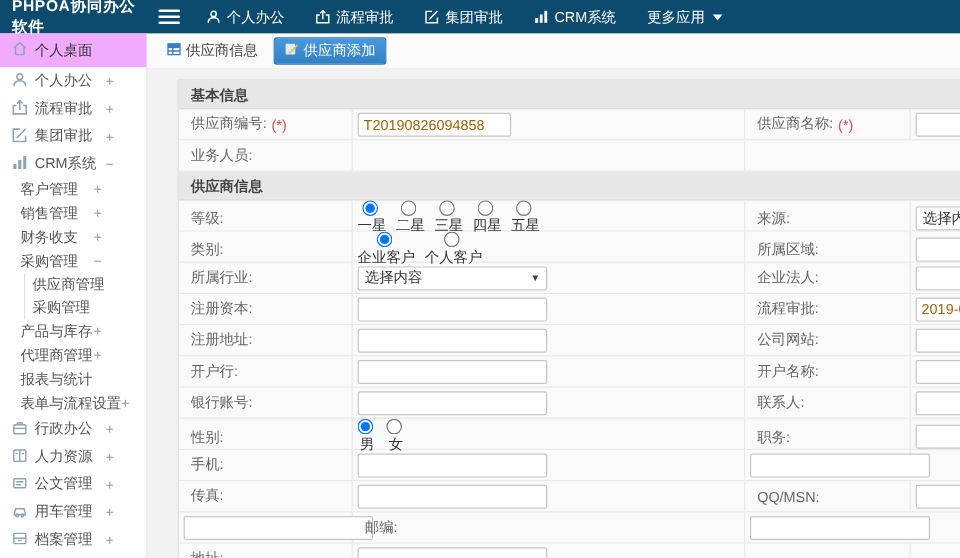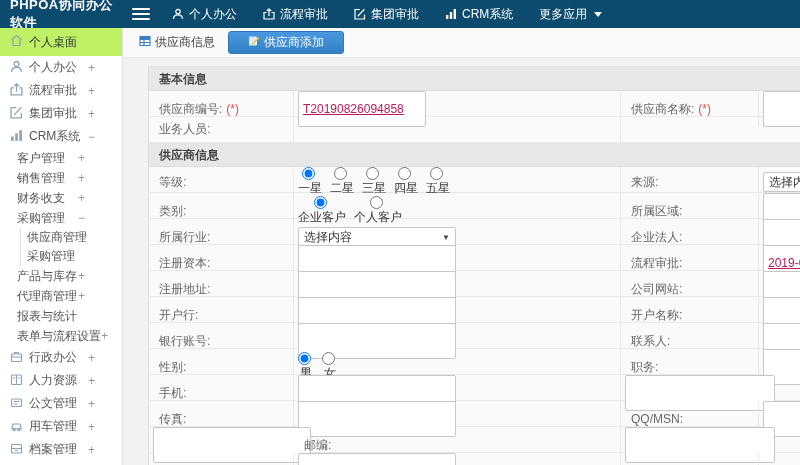--- a/index.html
+++ b/index.html
@@ -16,44 +16,44 @@
   .nav-item svg { display:block; }
   .caret-down { width:0; height:0; border-left:4px solid transparent; border-right:4px solid transparent; border-top:5px solid #fff; margin-left:2px; }
 
   
   .layout { display:flex; height:437px; }
   .sidebar { width:123px; background:#fff; border-right:1px solid #e2e2e2; flex:none; }
   .main { flex:1; display:flex; flex-direction:column; min-width:0; }
 
   
   .side-item { display:flex; align-items:center; height:23px; padding-left:10px; color:#555; cursor:pointer; }
-  .side-item.active { height:28px; background:#bef264; color:#333; }
+  .side-item.active { height:28px; background:#f0abfc; color:#333; }
   .side-item svg { margin-right:6px; flex:none; }
   .side-item .sign { margin-left:auto; margin-right:27px; color:#999; font-size:12px; }
   .side-item.sub { padding-left:17px; height:20px; }
   .side-item.sub .sign { margin-right:37px; }
   .side-item.sub2 { margin-left:20px; border-left:1px solid #e0e0e0; padding-left:6px; height:19px; }
   .side-item .sign.inline { margin-left:0; margin-right:0; }
 
   
   .tabbar { height:30px; background:#fafafa; border-bottom:1px solid #e8e8e8; display:flex; align-items:center; padding-left:10px; gap:7px; }
   .tab { display:flex; align-items:center; gap:4px; cursor:pointer; color:#444; padding:3px 6px; }
-  .tab.active { background:linear-gradient(#4a99e0,#3180c4); border:1px solid #2e77b8; border-radius:3px; color:#fff; padding:2px 19px; }
+  .tab.active { background:linear-gradient(#4a99e0,#3180c4); border:1px solid #2e77b8; border-radius:3px; color:#fff; padding:2px 8px; }
 
   
   .content { flex:1; background:#f2f2f2; padding:8px 0 0 25px; overflow:hidden; }
   .form { width:1000px; border:1px solid #ddd; background:#fafafa; }
   .sec-header { height:24px; line-height:24px; background:#e7e7e7; border-bottom:1px solid #dcdcdc; font-weight:bold; color:#444; padding-left:10px; }
   .frow { display:grid; grid-template-columns:145px 327px 138px 390px; border-bottom:1px solid #e9e9e9; height:26px; }
   .cell { display:flex; align-items:center; }
   .cell.lbl { padding-left:10px; color:#666; border-right:1px solid #e9e9e9; }
   .cell.fld { padding-left:4px; border-right:1px solid #e9e9e9; }
   .cell.fld.last { border-right:none; }
   .req { color:#d9534f; margin-left:4px; }
-  input[type=text] { height:36px; width:158px; border:1px solid #c6c6c6; border-radius:2px; padding:0 4px; font:12px "Liberation Sans","DejaVu Sans",sans-serif; color:#be185d; background:#fff;text-decoration:underline; }
+  input[type=text] { height:20px; width:158px; border:1px solid #c6c6c6; border-radius:2px; padding:0 4px; font:12px "Liberation Sans","DejaVu Sans",sans-serif; color:#a16207; background:#fff; }
   input.w-code { width:128px; }
   input.w-right { width:150px; }
   input.gray { background:#e9e9e9; border-color:#a9a9a9; width:128px; }
   .pick-link { margin-left:6px; cursor:pointer; white-space:nowrap; }
   .pick-link .plus { color:#e4703a; }
   .pick-link .txt { color:#337ab7; }
   .fakesel { width:158px; height:20px; border:1px solid #c6c6c6; border-radius:2px; background:#fff; display:flex; align-items:center; padding:0 5px; cursor:pointer; }
   .fakesel.w-right { width:150px; }
   .fakesel .sel-caret { margin-left:auto; font-size:8px; color:#444; }
   .radios { display:flex; align-items:center; }

